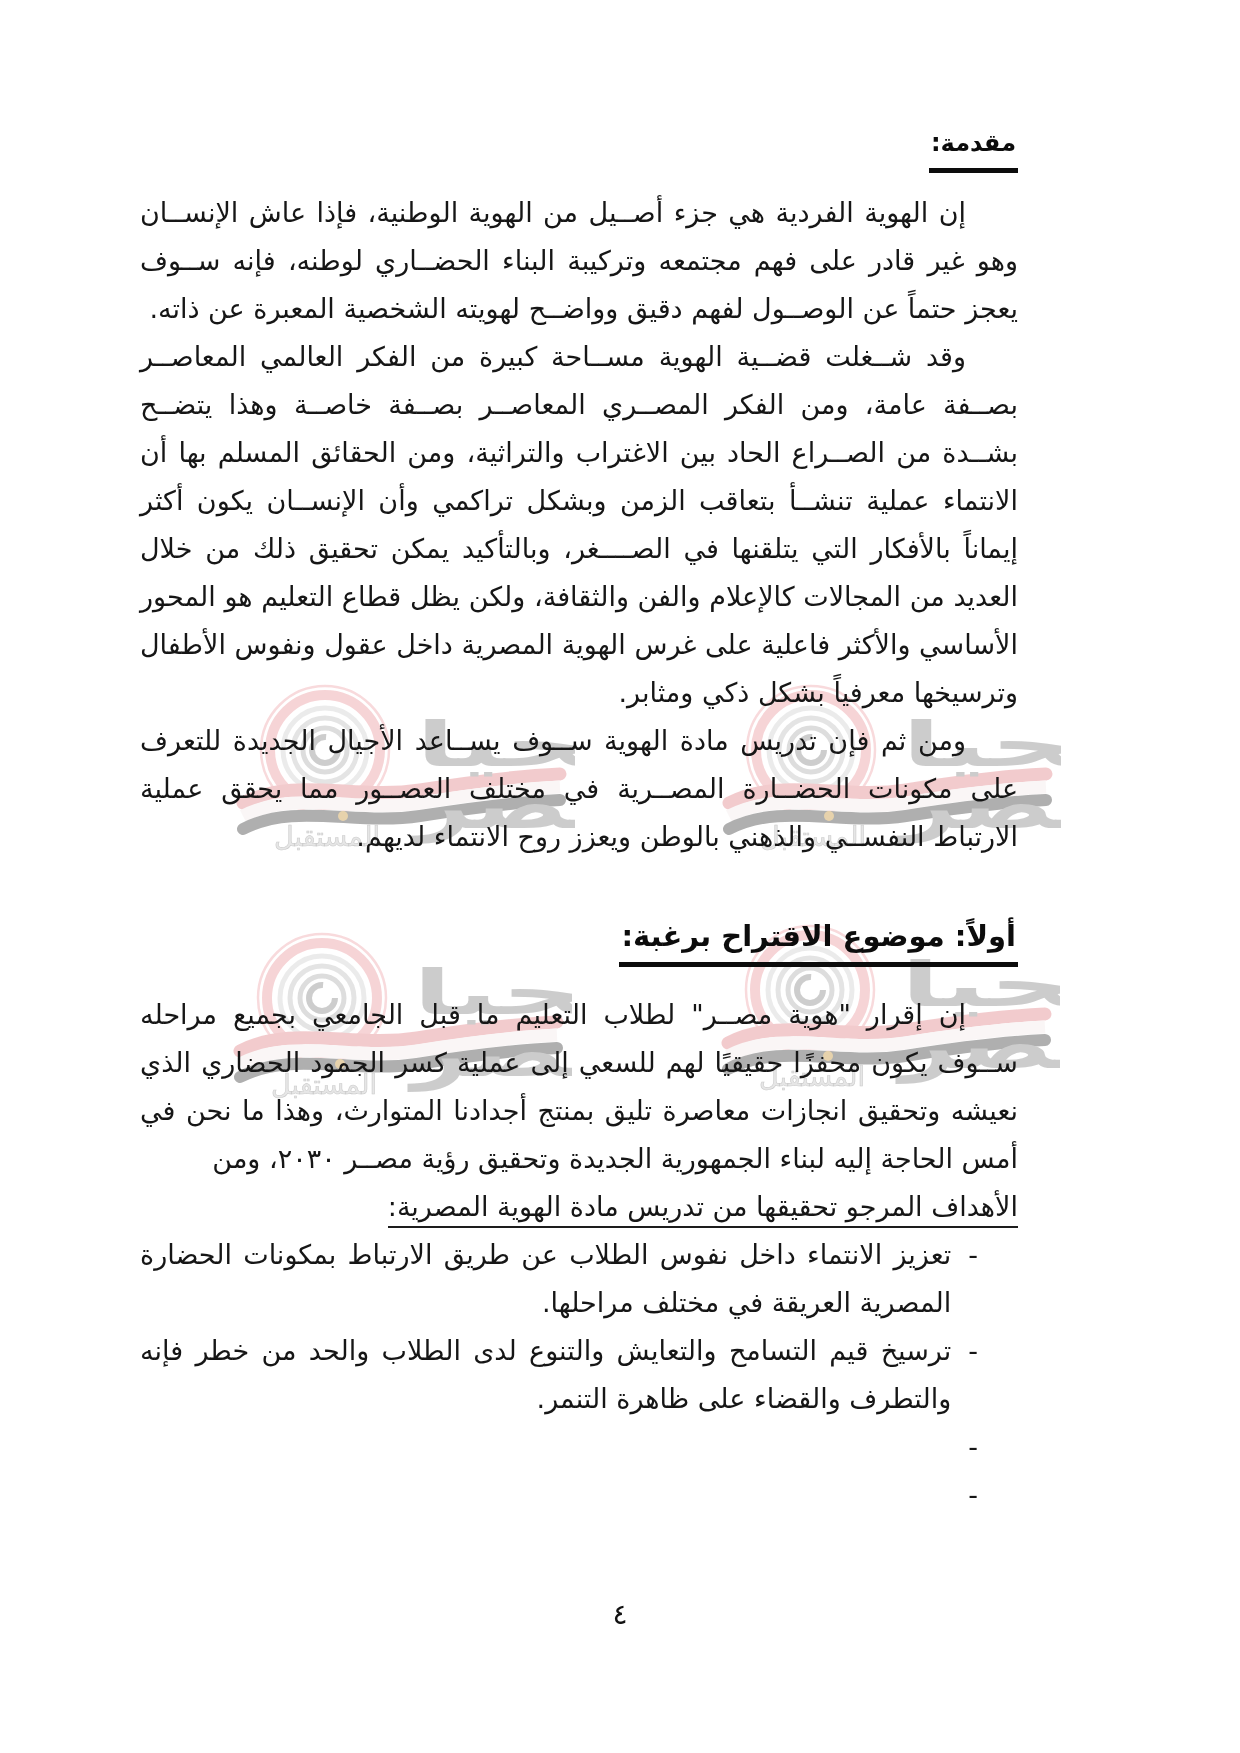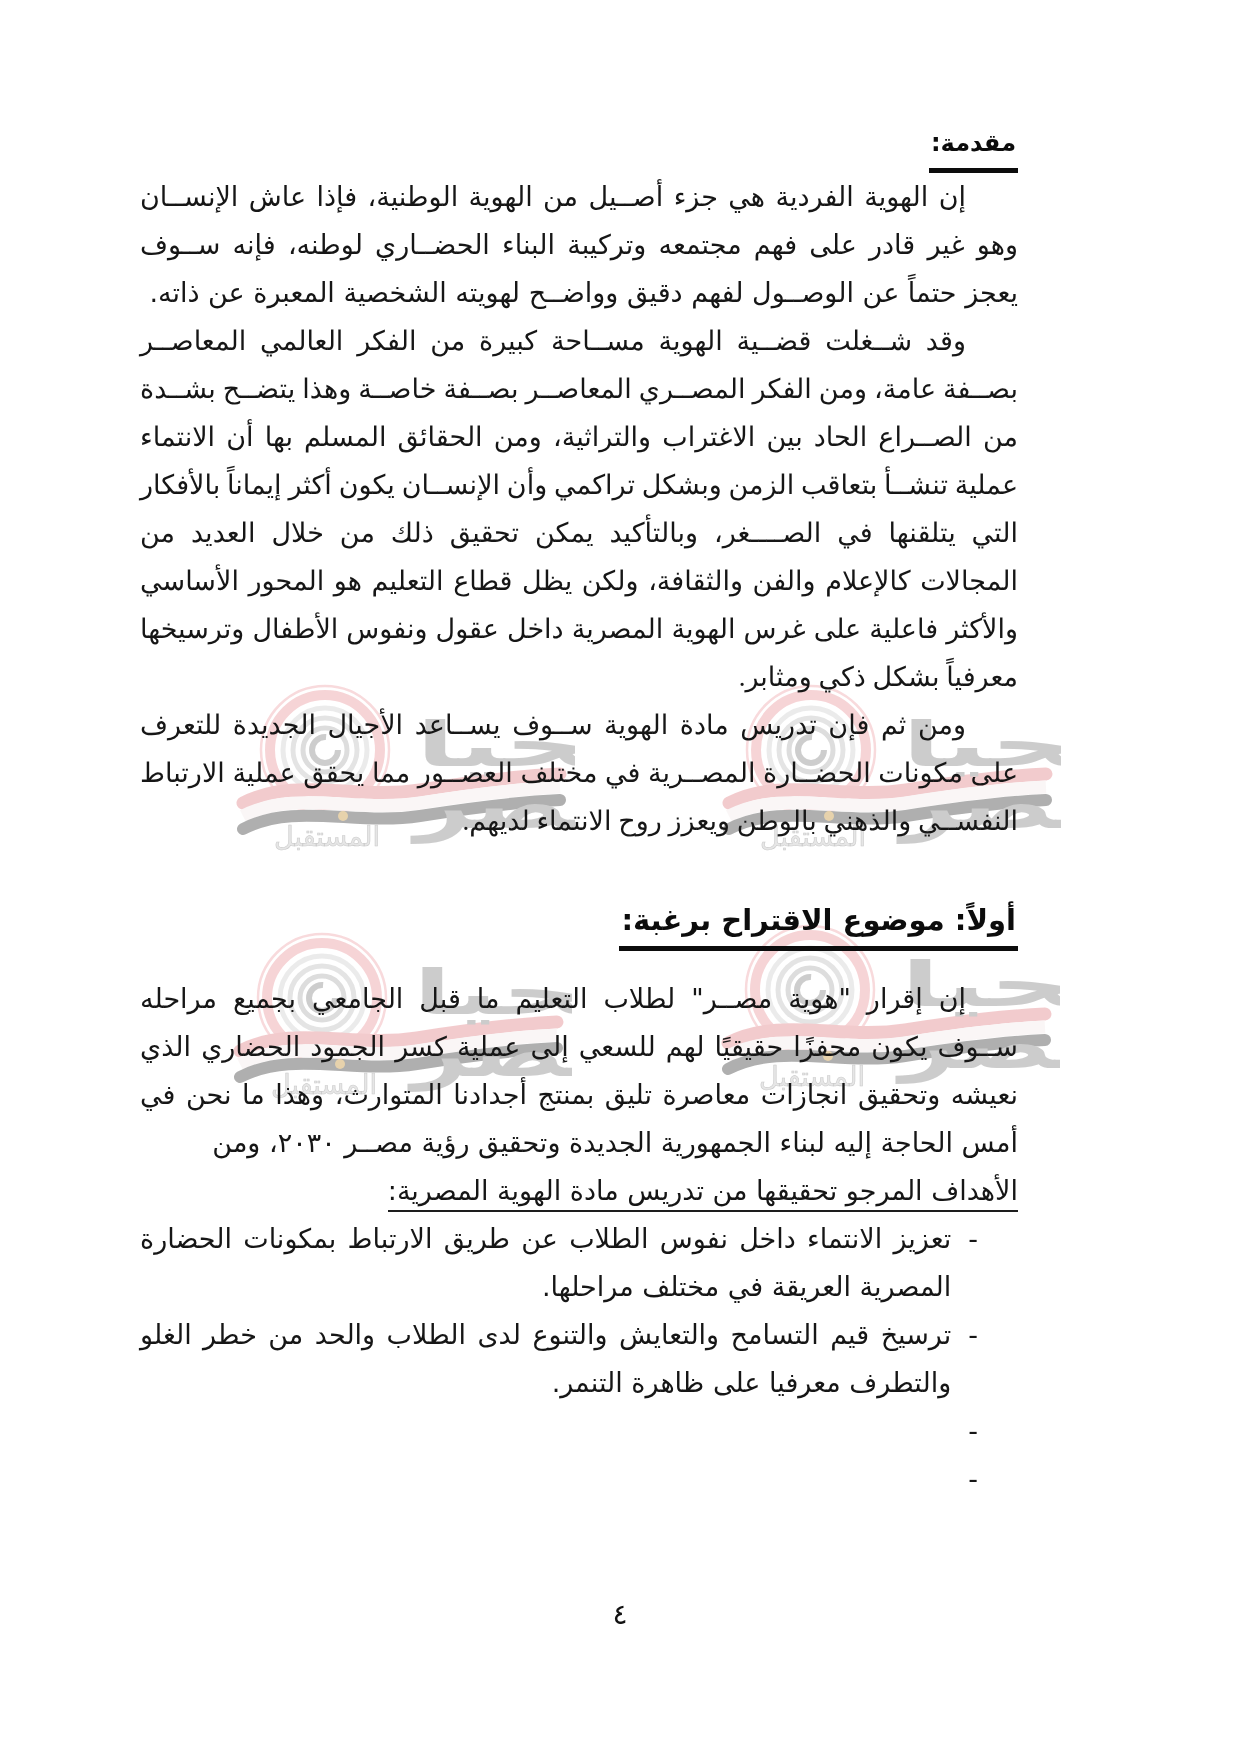--- a/index.html
+++ b/index.html
@@ -46,22 +46,22 @@
     display: inline-block;
     font-size: 24px;
     font-weight: bold;
     line-height: 40px;
     color: #0c0c0c;
     border-bottom: 5px solid #0c0c0c;
     padding: 0 2px 5px 2px;
   }
 
   .para { text-indent: 52px; }
-  .para + .para { margin-top: 0; font-family: Liberation Serif, serif; }
-  #p1 { }
+  .para + .para { margin-top: 0; }
+  #p1 { margin-top: 16px; }
 
   .h2-wrap { margin-top: 52px; text-align: right; }
   .h2-inner {
     display: inline-block;
     font-size: 29px;
     font-weight: bold;
     line-height: 40px;
     color: #0c0c0c;
     border-bottom: 5px solid #0c0c0c;
     padding: 0 2px 6px 2px;
@@ -188,21 +188,21 @@
       <span class="goals-underline">الأهداف المرجو تحقيقها من تدريس مادة الهوية المصرية:</span>
     </p>
 
     <ul class="goals-list">
       <li>
         <span class="dash">-</span>
         <span class="b-text">تعزيز الانتماء داخل نفوس الطلاب عن طريق الارتباط بمكونات الحضارة المصرية العريقة في مختلف مراحلها.</span>
       </li>
       <li>
         <span class="dash">-</span>
-        <span class="b-text">ترسيخ قيم التسامح والتعايش والتنوع لدى الطلاب والحد من خطر الغلو والتطرف معرفيا على ظاهرة التنمر.</span>
+        <span class="b-text">ترسيخ قيم التسامح والتعايش والتنوع لدى الطلاب والحد من خطر فإنه والتطرف والقضاء على ظاهرة التنمر.</span>
       </li>
       <li>
         <span class="dash">-</span>
       </li>
       <li>
         <span class="dash">-</span>
       </li>
     </ul>
 
   </div>

